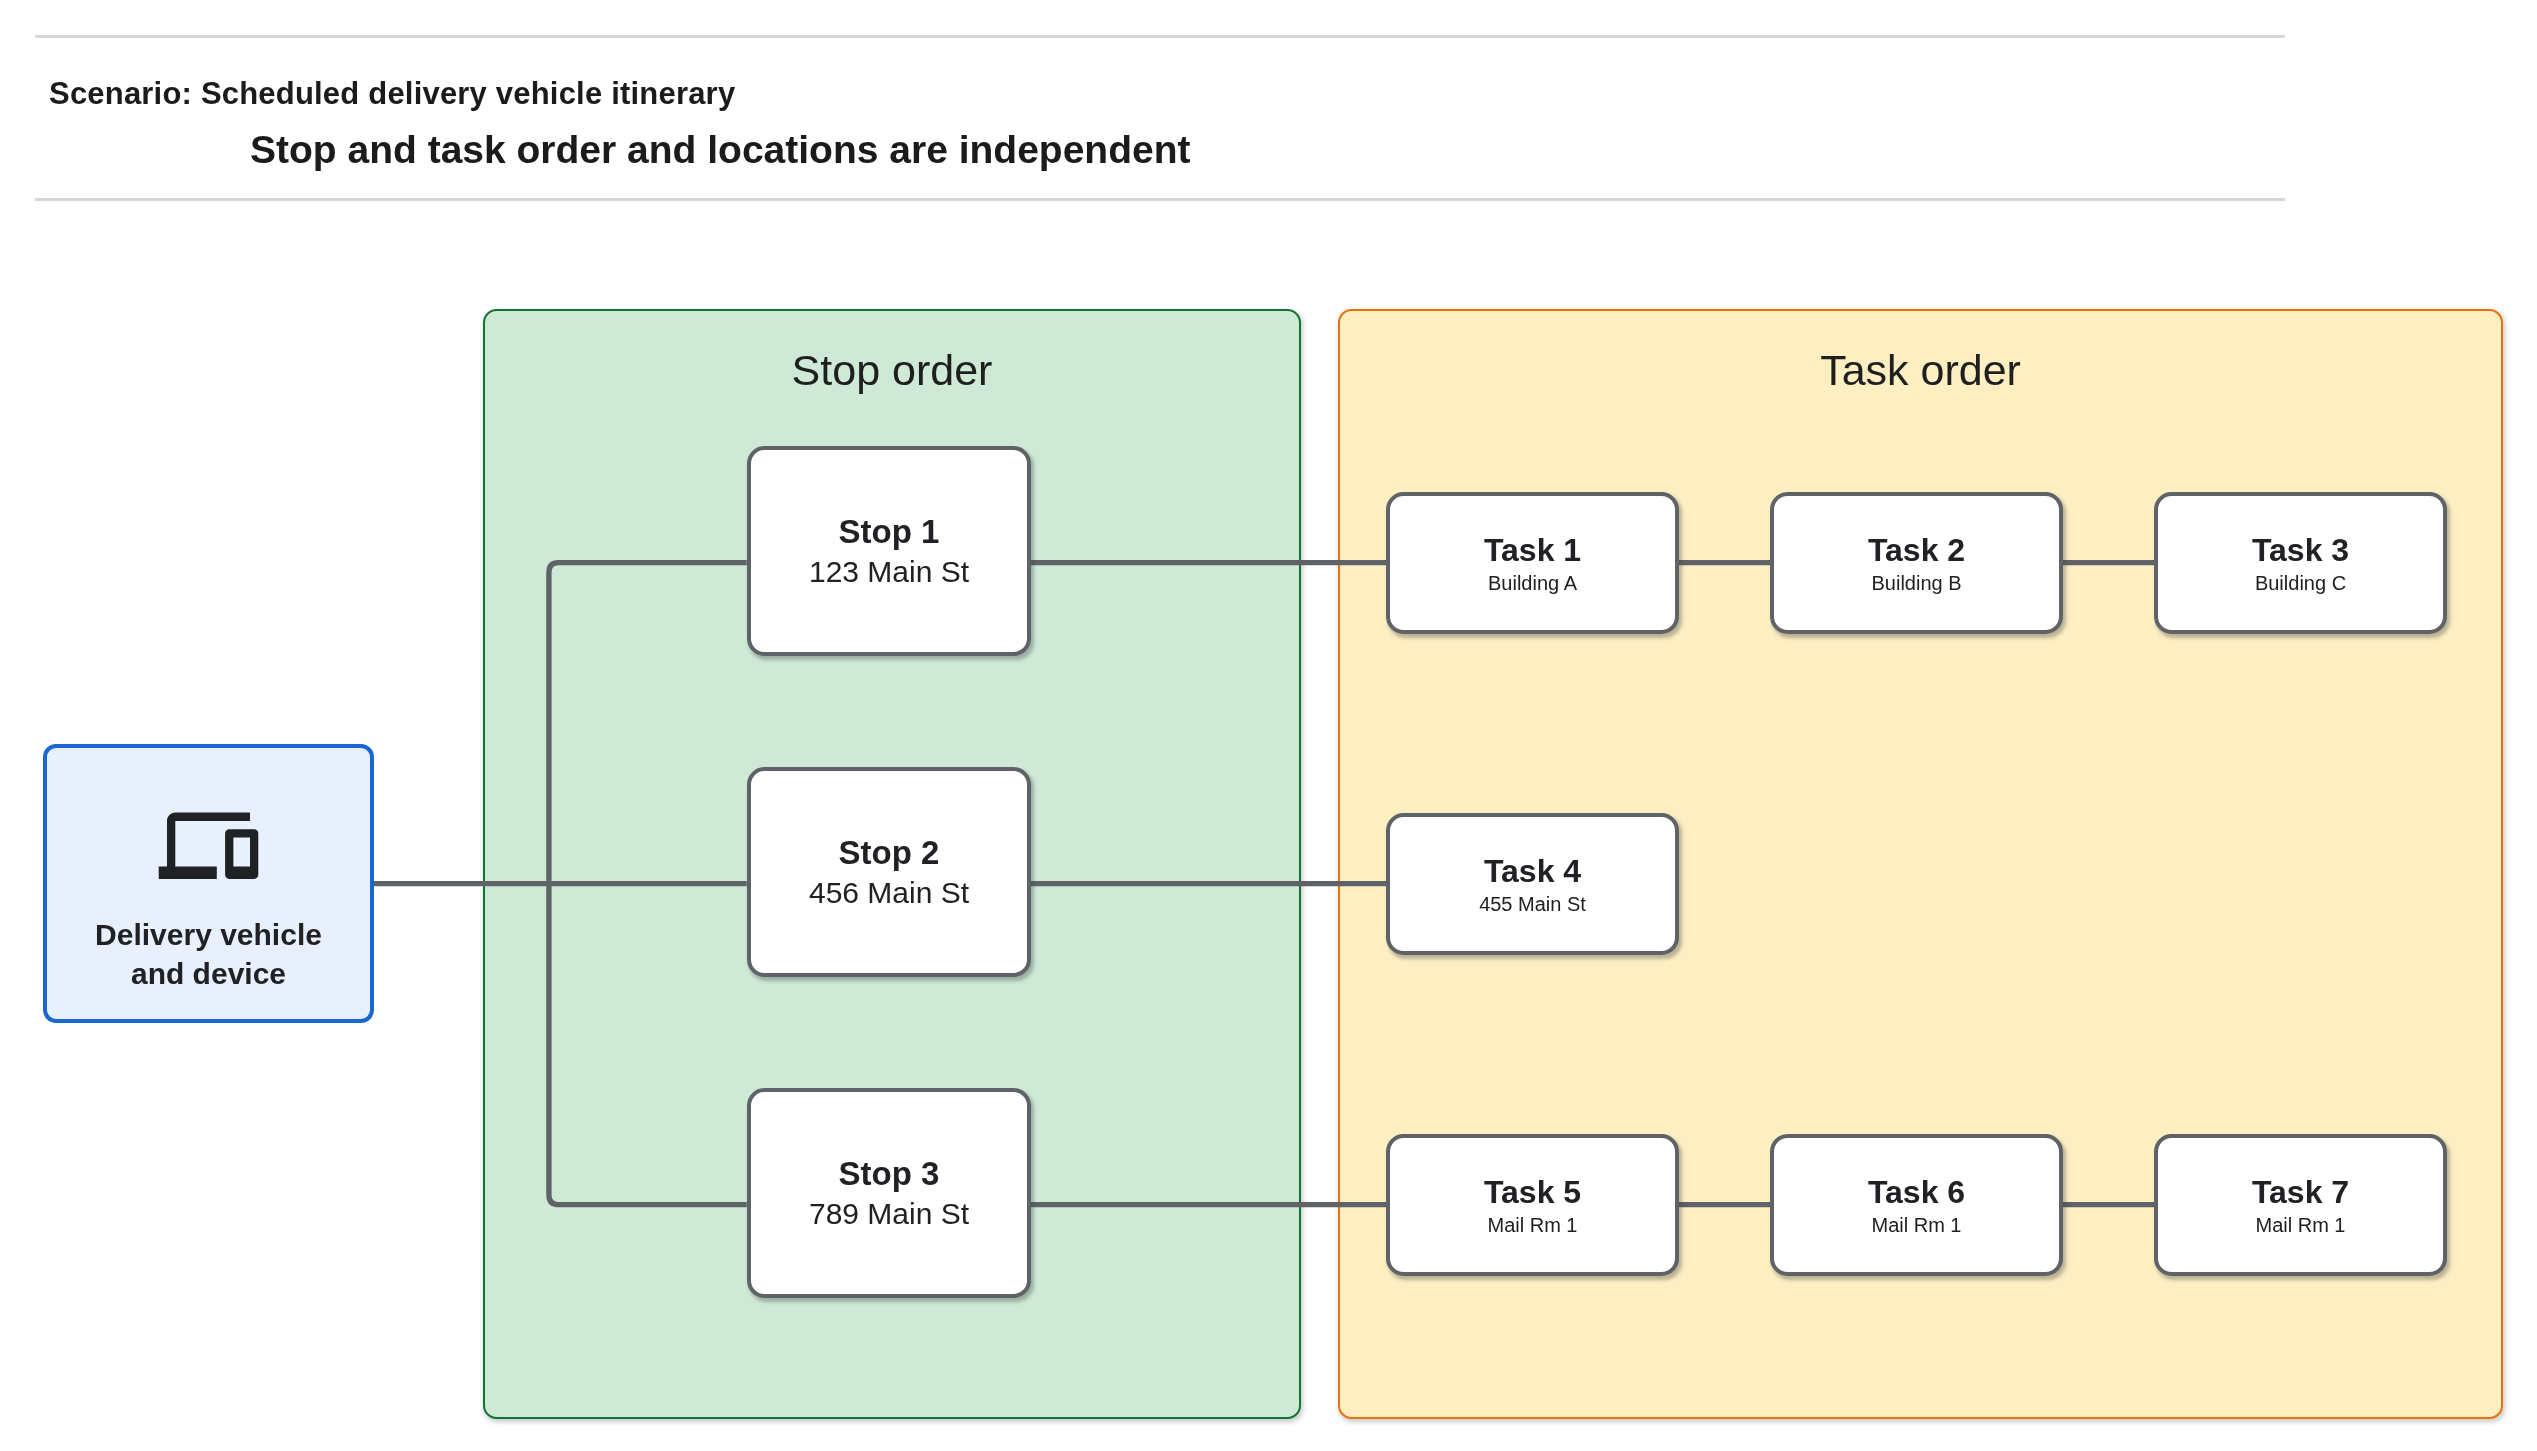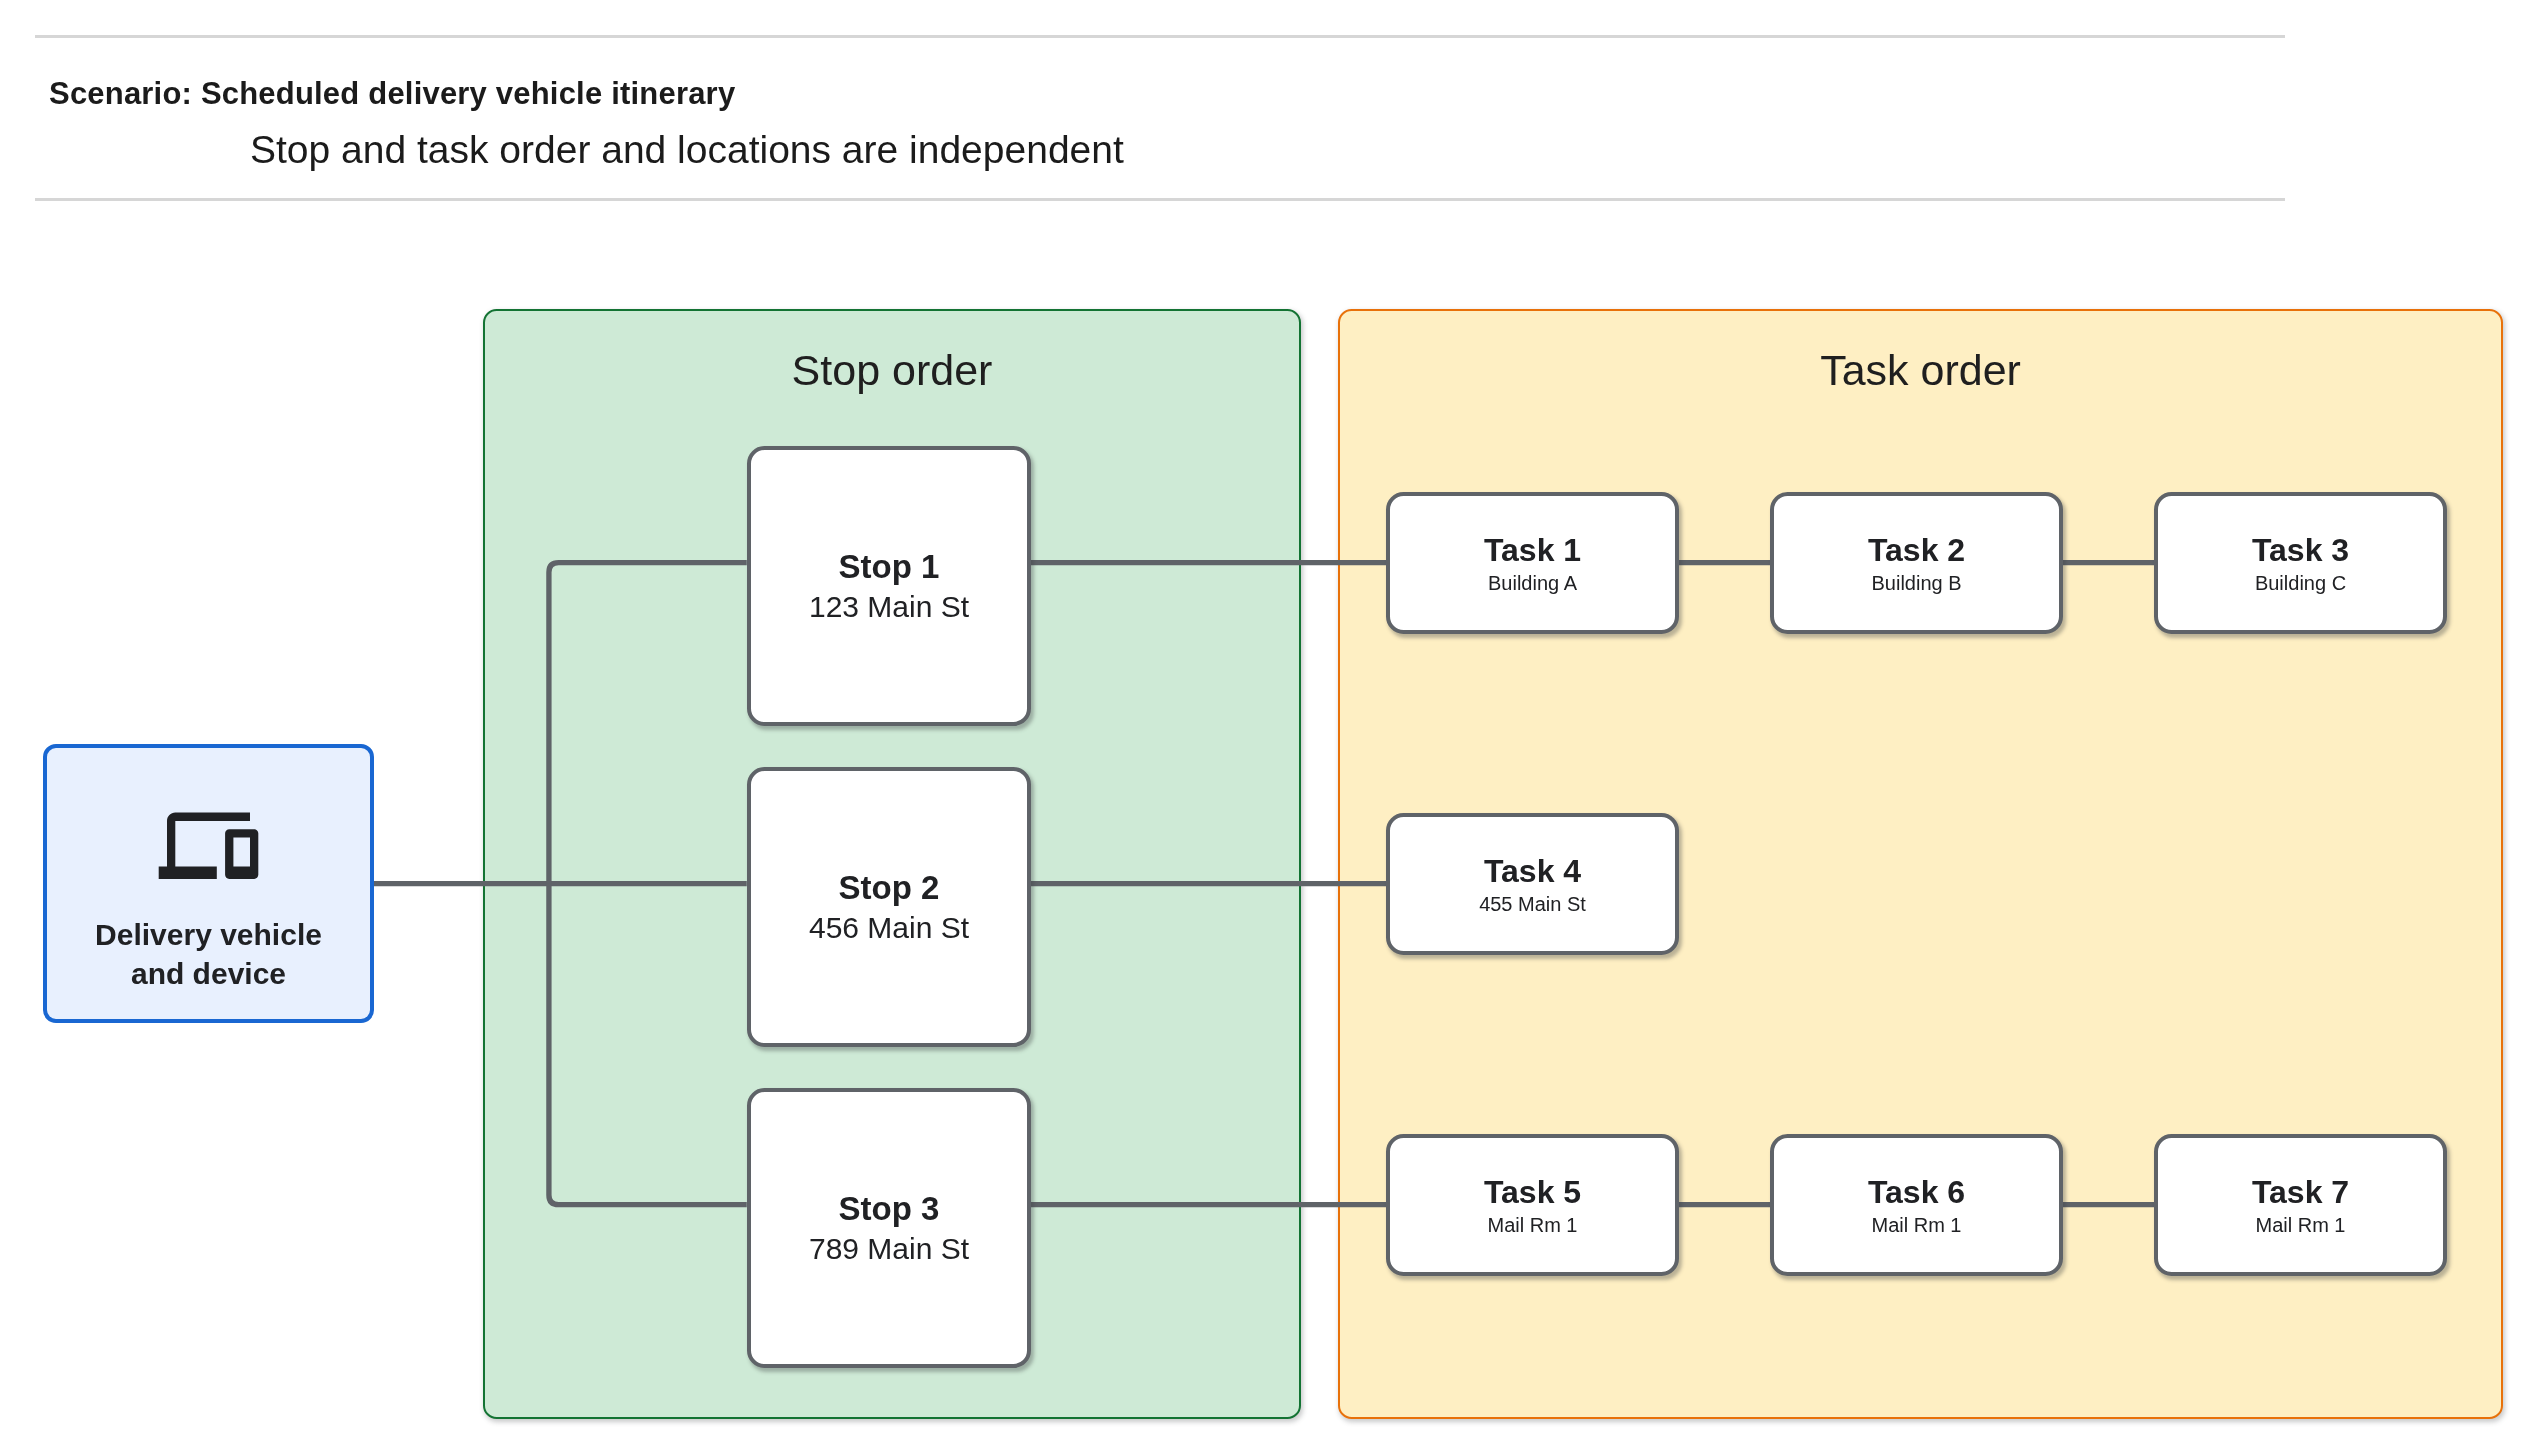--- a/index.html
+++ b/index.html
@@ -23,21 +23,21 @@
     font-size:31px;
     font-weight:700;
     letter-spacing:0.2px;
     color:#1b1b1b;
     white-space:nowrap;
   }
   .page-subtitle{
     position:absolute;
     left:250px; top:128px;
     font-size:39px;
-    font-weight:400;
+    font-weight:700;
     color:#1b1b1b;
     white-space:nowrap;
   }
 
   
   .panel{
     position:absolute;
     border-radius:13.6px;
     box-shadow:1.9px 2.9px 4.8px rgba(60,64,67,.28);
     z-index:1;
@@ -96,21 +96,21 @@
     font-size:33px;
     line-height:1.25;
     color:#202124;
   }
   .node .node-sub{
     font-weight:400;
     font-size:30px;
     line-height:1.3;
     color:#202124;
   }
-  .node.stop-node{ left:747px; width:284px; height:280px; }
+  .node.stop-node{ left:747px; width:284px; height:210px; }
   .node.task-node{ width:293px; height:142px; }
   .node.task-node .node-title{ font-size:32px; }
   .node.task-node .node-sub{ font-size:20px; }
 
   
   .device-node{
     position:absolute;
     left:43px; top:744px;
     width:331px; height:279px;
     background:#e8f0fe;

